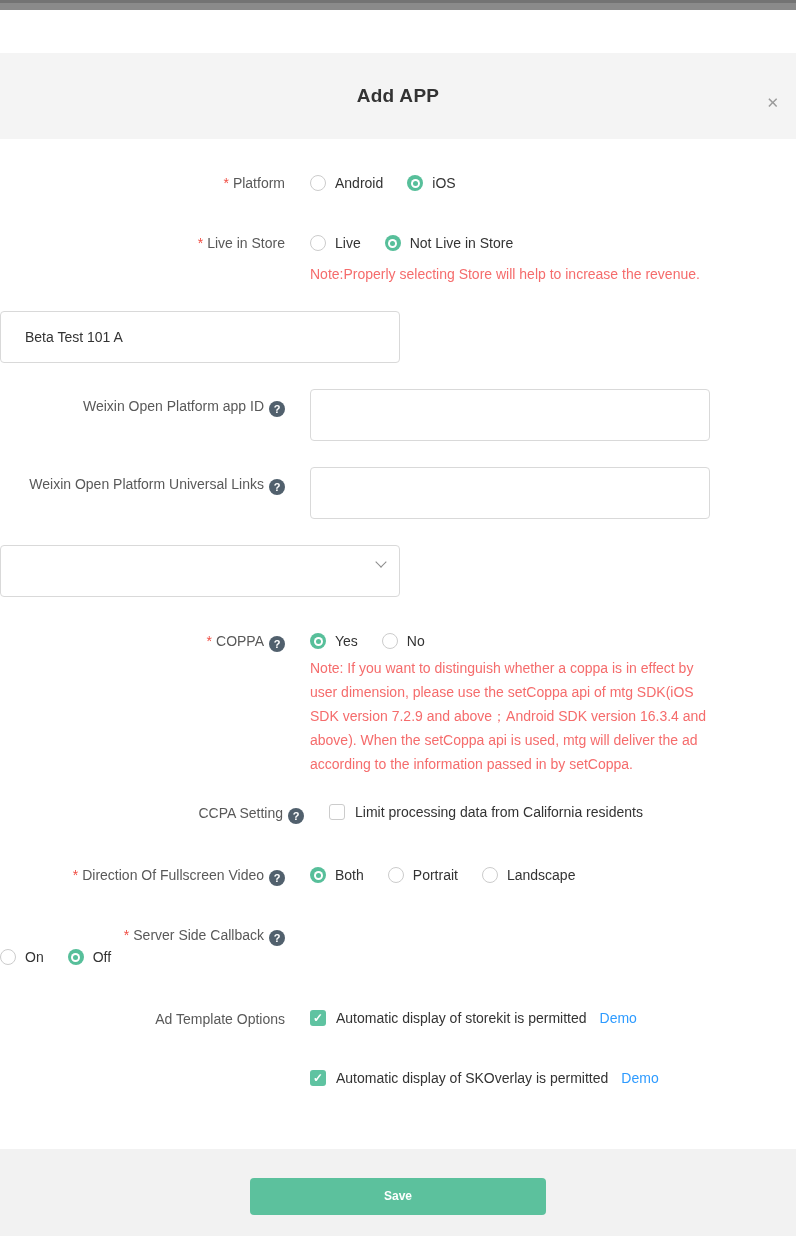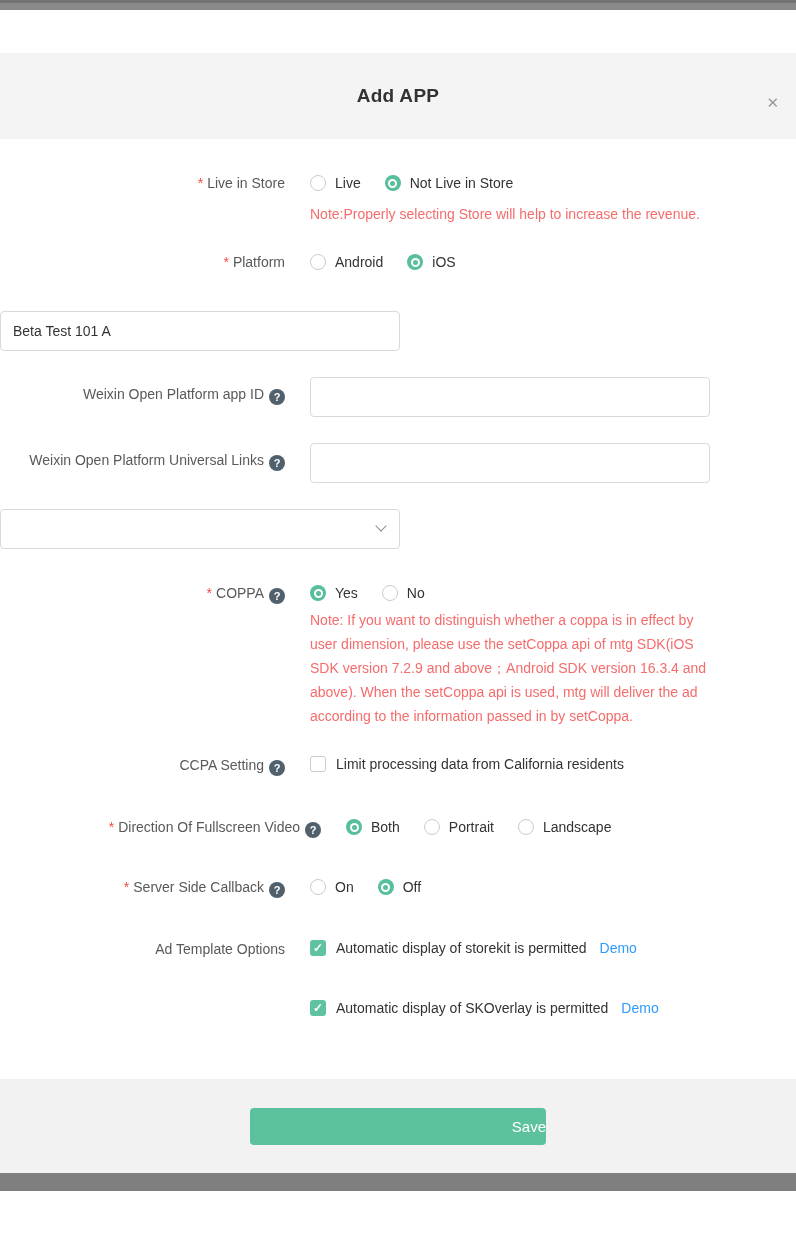--- a/index.html
+++ b/index.html
@@ -118,24 +118,24 @@
     background: #5fc3a1;
     color: #fff;
     font-size: 12px;
     line-height: 16px;
     text-align: center;
     font-weight: 700;
   }
   
   .text-input, .select-box {
     width: 400px;
-    height: 40px;
+    height: 52px;
     border: 1px solid #d9d9d9;
     border-radius: 4px;
-    padding: 0 12px;
+    padding: 0 24px;
     font-family: "Liberation Sans", sans-serif;
     font-size: 14px;
     color: #333;
     background: #fff;
     outline: none;
   }
   .text-input::placeholder { color: #bdbdbd; }
   .select-box {
     position: relative;
     display: flex;
@@ -163,60 +163,81 @@
     text-decoration: none;
   }
   
   .row-platform   { margin-bottom: 38px; }
   .row-live       { margin-bottom: 25px; }
   .row-live .note { margin-top: 8px; }
   .row-app-name, .row-bundle-id, .row-weixin-id, .row-weixin-links { margin-bottom: 26px; }
   .row-mediation  { margin-bottom: 33px; }
   .row-coppa      { margin-bottom: 26px; }
   .row-coppa .note{ margin-top: 4px; }
-  .row-ccpa       { margin-bottom: 40px; }
-  .row-direction  { margin-bottom: 38px; padding-left: 36px; }
-  .row-callback   { margin-bottom: 40px; }
+  .row-ccpa       { margin-bottom: 40px; margin-left: 19px; }
+  .row-direction  { margin-bottom: 38px; }
+  .row-callback   { margin-bottom: 40px; flex-direction: column; }
   .row-adtemplate .check-line + .check-line { margin-top: 40px; }
   .input-row .label-col { line-height: 34px; }
   
   .modal-footer {
     height: 94px;
     background: #f2f2f2;
     display: flex;
     align-items: center;
     justify-content: center;
   }
   .save-btn {
     width: 296px;
     height: 37px;
     background: #5cc19d;
     border: none;
     border-radius: 4px;
     color: #fff;
     font-family: "Liberation Sans", sans-serif;
-    font-size: 15px;
-    font-weight: 400;
-    cursor: pointer;
-    text-align: right;
+    font-size: 12px;
+    font-weight: 700;
+    cursor: pointer;
   }
 </style>
 </head>
 <body>
 
 <div class="top-bar"></div>
 
 <div class="modal">
 
   <div class="modal-header">
     <div class="modal-title">Add APP</div>
     <span class="close-btn">✕</span>
   </div>
 
   <div class="modal-body">
+
+    <div class="row row-platform">
+      <div class="label-col">
+        <span class="req">*</span><span>Platform</span>
+      </div>
+      <div class="control-col">
+        <div class="radio-line">
+          <span class="radio-opt">
+            <span class="radio-circle"></span>
+            <span class="radio-label">Android</span>
+          </span>
+          <span class="radio-opt">
+            <span class="radio-circle sel">
+                <span class="mid">
+                  <span class="core"></span>
+                </span>
+              </span>
+            <span class="radio-label">iOS</span>
+          </span>
+        </div>
+      </div>
+    </div>
 
     <div class="row row-live">
       <div class="label-col">
         <span class="req">*</span><span>Live in Store</span>
       </div>
       <div class="control-col">
         <div class="radio-line">
           <span class="radio-opt">
             <span class="radio-circle"></span>
             <span class="radio-label">Live</span>
@@ -227,42 +248,20 @@
                   <span class="core"></span>
                 </span>
               </span>
             <span class="radio-label">Not Live in Store</span>
           </span>
         </div>
         <div class="note">Note:Properly selecting Store will help to increase the revenue.</div>
       </div>
     </div>
 
-    <div class="row row-platform">
-      <div class="label-col">
-        <span class="req">*</span><span>Platform</span>
-      </div>
-      <div class="control-col">
-        <div class="radio-line">
-          <span class="radio-opt">
-            <span class="radio-circle"></span>
-            <span class="radio-label">Android</span>
-          </span>
-          <span class="radio-opt">
-            <span class="radio-circle sel">
-                <span class="mid">
-                  <span class="core"></span>
-                </span>
-              </span>
-            <span class="radio-label">iOS</span>
-          </span>
-        </div>
-      </div>
-    </div>
-
     <div class="row input-row row-app-name">
       <div class="control-col">
         <input class="text-input" type="text" value="Beta Test 101 A" style="">
       </div>
     </div>
 
 
     <div class="row input-row row-weixin-id">
       <div class="label-col">
         <span>Weixin Open Platform app ID</span><span class="help-icon">?</span>

